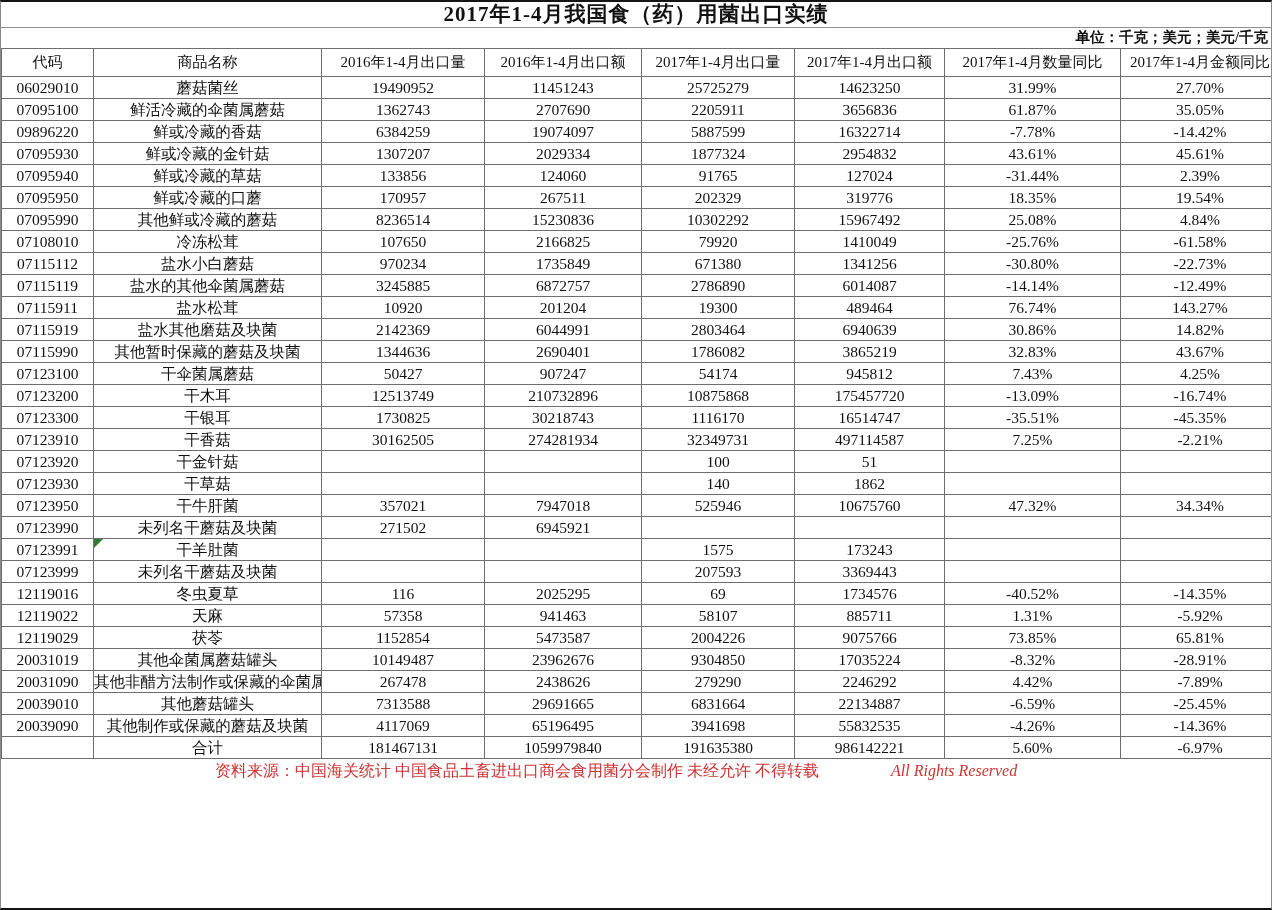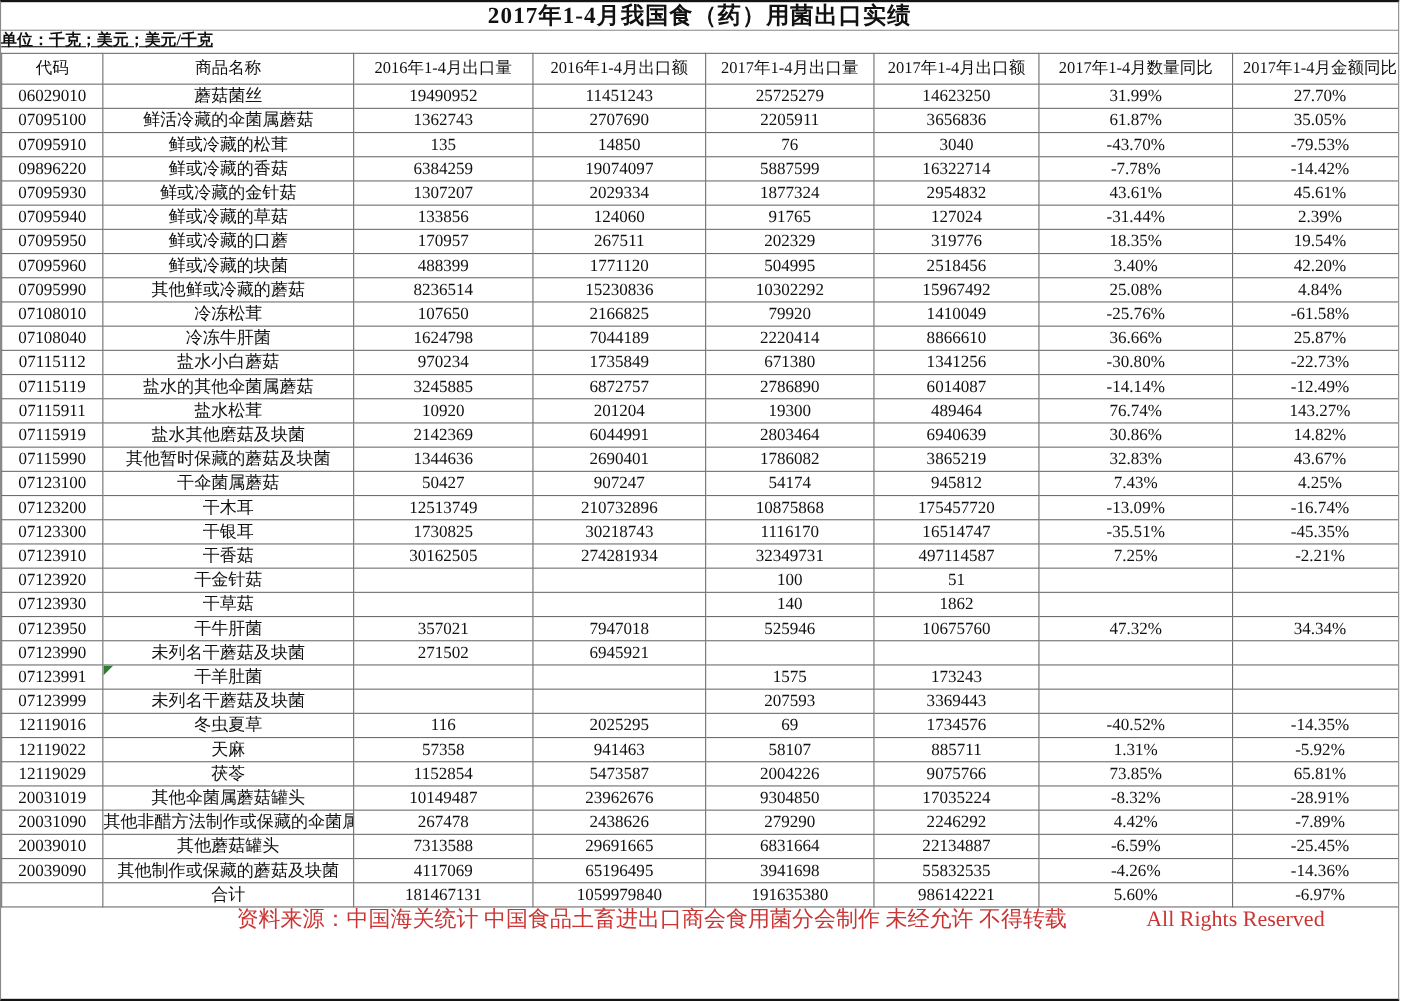--- a/index.html
+++ b/index.html
@@ -9,37 +9,37 @@
     font-family:"Liberation Serif","DejaVu Serif",serif; color:#111;
   }
   .page {
     width:1272px; height:910px;
     border-top:2px solid #141414; border-bottom:2px solid #141414;
     border-left:1px solid #8a8a8a; border-right:1px solid #8a8a8a;
     overflow:hidden;
   }
   .title-row { height:26px; border-bottom:1px solid #8f8f8f; text-align:center; }
   .title-row span { font-size:21px; font-weight:bold; line-height:24px; letter-spacing:1px; }
-  .unit-row { height:20px; line-height:19px; text-align:left; font-weight:bold; font-size:14.5px; padding-right:3px;text-decoration:underline; }
+  .unit-row { height:20px; line-height:19px; text-align:right; font-weight:bold; font-size:14.5px; padding-right:3px; }
   table { border-collapse:collapse; table-layout:fixed; width:1278px; }
   th, td {
     border:1px solid var(--line); padding:0; text-align:center;
     overflow:hidden; white-space:nowrap;
   }
   th { height:28px; font-size:15px; font-weight:normal; line-height:27px; }
   td { height:22px; font-size:15.5px; line-height:21px; }
   td.marker { position:relative; }
   td.marker::before {
     content:""; position:absolute; left:0; top:0;
     border-style:solid; border-width:9px 9px 0 0;
     border-color:var(--green) transparent transparent transparent;
   }
-  .footer { height:22px; display:flex; align-items:center; color:var(--red); font-size:20px; line-height:21px; }
+  .footer { height:22px; display:flex; align-items:center; color:var(--red); font-size:16px; line-height:21px; }
   .footer .src { margin-left:214px; }
-  .footer .rights { margin-left:72px; }
+  .footer .rights { margin-left:72px;font-style:italic; }
 </style>
 </head>
 <body>
 
 <div class="page">
   <div class="title-row">
     <span>2017年1-4月我国食（药）用菌出口实绩</span>
   </div>
   <div class="unit-row">
     <span>单位：千克；美元；美元/千克</span>
@@ -82,30 +82,20 @@
           <td>07095100</td>
           <td>鲜活冷藏的伞菌属蘑菇</td>
           <td>1362743</td>
           <td>2707690</td>
           <td>2205911</td>
           <td>3656836</td>
           <td>61.87%</td>
           <td>35.05%</td>
         </tr>
         <tr>
-          <td>07095910</td>
-          <td>鲜或冷藏的松茸</td>
-          <td>135</td>
-          <td>14850</td>
-          <td>76</td>
-          <td>3040</td>
-          <td>-43.70%</td>
-          <td>-79.53%</td>
-        </tr>
-        <tr>
           <td>09896220</td>
           <td>鲜或冷藏的香菇</td>
           <td>6384259</td>
           <td>19074097</td>
           <td>5887599</td>
           <td>16322714</td>
           <td>-7.78%</td>
           <td>-14.42%</td>
         </tr>
         <tr>
@@ -132,58 +122,38 @@
           <td>07095950</td>
           <td>鲜或冷藏的口蘑</td>
           <td>170957</td>
           <td>267511</td>
           <td>202329</td>
           <td>319776</td>
           <td>18.35%</td>
           <td>19.54%</td>
         </tr>
         <tr>
-          <td>07095960</td>
-          <td>鲜或冷藏的块菌</td>
-          <td>488399</td>
-          <td>1771120</td>
-          <td>504995</td>
-          <td>2518456</td>
-          <td>3.40%</td>
-          <td>42.20%</td>
-        </tr>
-        <tr>
           <td>07095990</td>
           <td>其他鲜或冷藏的蘑菇</td>
           <td>8236514</td>
           <td>15230836</td>
           <td>10302292</td>
           <td>15967492</td>
           <td>25.08%</td>
           <td>4.84%</td>
         </tr>
         <tr>
           <td>07108010</td>
           <td>冷冻松茸</td>
           <td>107650</td>
           <td>2166825</td>
           <td>79920</td>
           <td>1410049</td>
           <td>-25.76%</td>
           <td>-61.58%</td>
-        </tr>
-        <tr>
-          <td>07108040</td>
-          <td>冷冻牛肝菌</td>
-          <td>1624798</td>
-          <td>7044189</td>
-          <td>2220414</td>
-          <td>8866610</td>
-          <td>36.66%</td>
-          <td>25.87%</td>
         </tr>
         <tr>
           <td>07115112</td>
           <td>盐水小白蘑菇</td>
           <td>970234</td>
           <td>1735849</td>
           <td>671380</td>
           <td>1341256</td>
           <td>-30.80%</td>
           <td>-22.73%</td>

